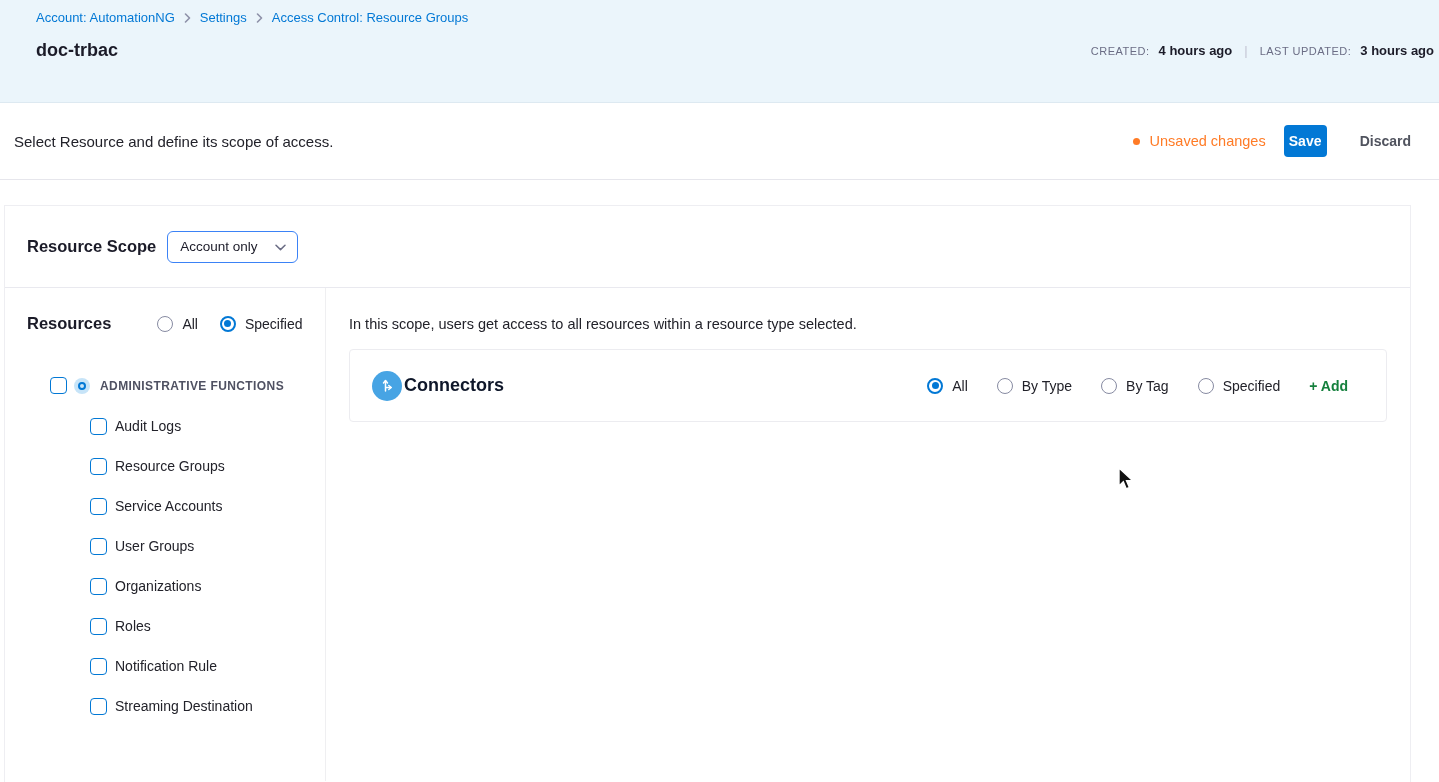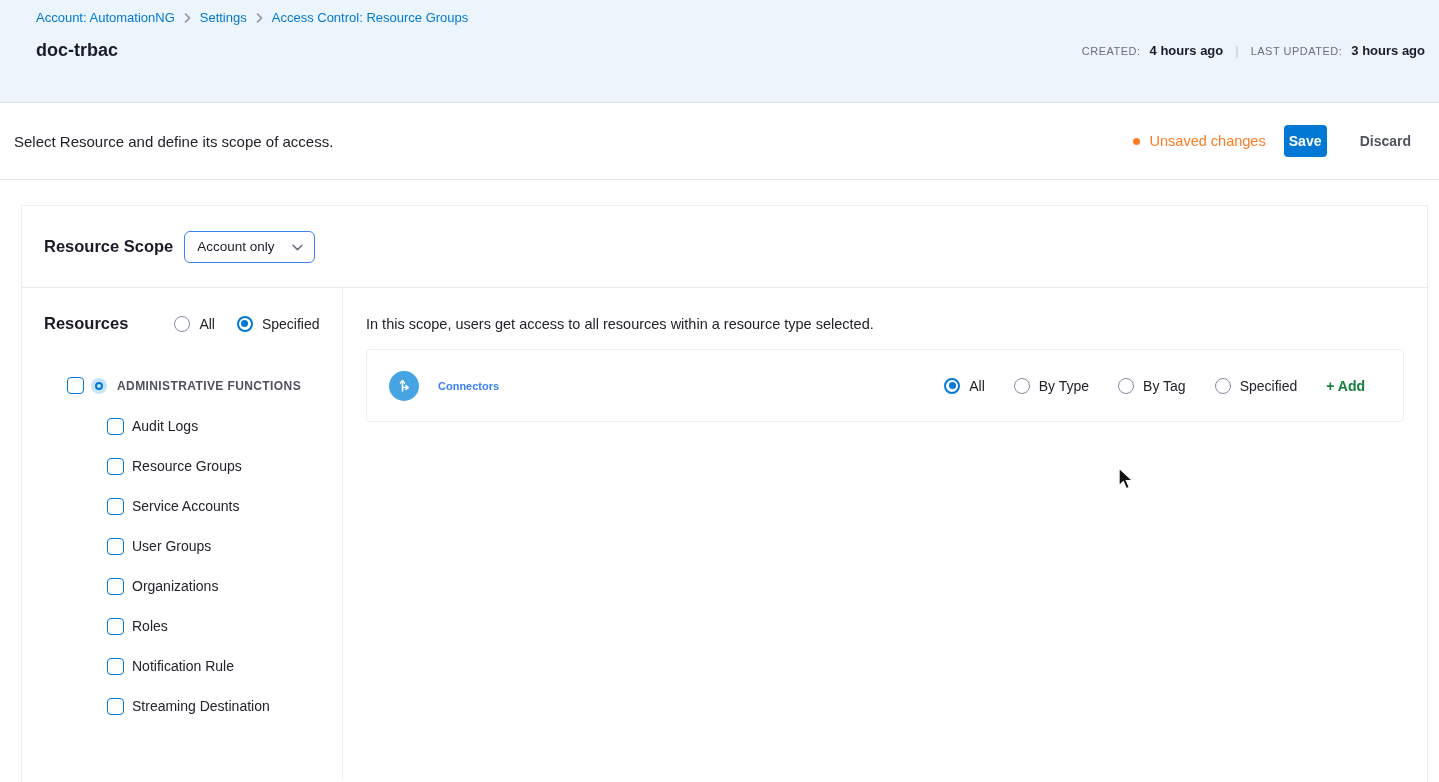--- a/index.html
+++ b/index.html
@@ -1,40 +1,40 @@
 <!DOCTYPE html>
 <html><head>
 <meta charset="utf-8">
 <style>
   * { margin:0; padding:0; box-sizing:border-box; }
   html,body { width:1439px; height:782px; background:#fff; font-family:"Liberation Sans", sans-serif; color:#22222A; overflow:hidden; position:relative; }
 
   
-  .top-header { height:103px; background:#EBF5FB; border-bottom:1px solid #DDE9F1; padding:10px 14px 0 36px; }
+  .top-header { height:103px; background:#EBF5FB; border-bottom:1px solid #DDE9F1; padding:10px 5px 0 36px; }
   .breadcrumb { display:flex; align-items:center; gap:9px; font-size:13px; }
   .crumb { color:#0278D5; cursor:pointer; text-decoration:none; }
   .crumb-sep { display:flex; align-items:center; }
   .title-row { display:flex; align-items:center; justify-content:space-between; margin-top:15px; }
   .page-title { font-size:18px; font-weight:700; color:#1B1B28; }
   .meta { display:flex; align-items:center; gap:9px; }
   .meta-label { font-size:11px; letter-spacing:.5px; color:#6B6D85; font-weight:500; }
   .meta-value { font-size:13px; font-weight:600; color:#1B1B28; }
   .meta-sep { color:#C3C5D3; font-size:13px; padding:0 3px; }
 
   
   .toolbar { height:77px; background:#fff; border-bottom:1px solid #E6E6EC; display:flex; align-items:center; padding:0 28px 0 14px; }
   .toolbar-desc { font-size:15px; color:#22222A; }
   .toolbar-right { margin-left:auto; display:flex; align-items:center; }
   .unsaved { display:flex; align-items:center; gap:10px; color:#FF7B26; font-size:14.5px; }
   .unsaved-dot { width:7px; height:7px; border-radius:50%; background:#FF7B26; }
   .save-btn { margin-left:18px; background:#0278D5; color:#fff; border:none; border-radius:4px; height:32px; width:43px; font-size:14px; font-weight:700; font-family:inherit; cursor:pointer; }
   .discard-btn { margin-left:33px; background:none; border:none; color:#50535E; font-size:14px; font-weight:700; font-family:inherit; cursor:pointer; }
 
   
-  .card { position:absolute; left:21px; top:205px; width:1407px; height:577px; background:#fff; border:1px solid #EEEEF2; border-bottom:none; }
+  .card { position:absolute; left:4px; top:205px; width:1407px; height:577px; background:#fff; border:1px solid #EEEEF2; border-bottom:none; }
 
   .scope-row { height:82px; border-bottom:1px solid #E9E9EF; display:flex; align-items:center; padding-left:22px; }
   .scope-label { font-size:16.5px; font-weight:700; color:#1B1B28; }
   .scope-select { margin-left:11px; height:32px; width:131px; background:#fff; border:1px solid #3b82f6; border-radius:6px; display:flex; align-items:center; justify-content:space-between; padding:0 11px 0 12px; font-size:13.5px; font-weight:500; color:#1B1B28; cursor:pointer; }
 
   .lower { display:flex; height:493px; }
   .left-col { width:321px; border-right:1px solid #EFEFF1; padding:26px 0 0 22px; }
   .res-header { display:flex; align-items:center; }
   .res-heading { font-size:16.5px; font-weight:700; color:#1B1B28; margin-right:46px; }
   .radio-opt { display:flex; align-items:center; gap:9px; font-size:14px; color:#22222A; cursor:pointer; }
@@ -50,21 +50,21 @@
   .badge-dot { width:8px; height:8px; border-radius:50%; border:2.2px solid #0278D5; }
   .group-label { margin-left:10px; font-size:12px; font-weight:600; letter-spacing:.4px; color:#4F5162; }
   .tree-children { margin-top:12px; }
   .tree-child { height:40px; display:flex; align-items:center; padding-left:63px; }
   .tree-child .item-label { margin-left:8px; font-size:14px; color:#22222A; }
 
   .main-col { flex:1; padding:28px 23px 0 23px; }
   .info-text { font-size:14.5px; color:#22222A; }
   .connectors-box { margin-top:17px; height:73px; border:1px solid #ECECF0; border-radius:4px; display:flex; align-items:center; padding-left:22px; }
   .connector-icon { width:30px; height:30px; border-radius:50%; background:#47A4E4; display:flex; align-items:center; justify-content:center; flex:none; }
-  .connector-label { margin-left:19px; font-size:11px; font-weight:700; color:#3b82f6; }
+  .connector-label { margin-left:2px; font-size:18px; font-weight:700; color:#0f172a; }
   .connector-options { margin-left:auto; display:flex; align-items:center; gap:29px; }
   .add-link { margin-right:38px; color:#15803d; font-size:14px; font-weight:600; cursor:pointer; }
 
   .cursor { position:absolute; left:1117px; top:467px; pointer-events:none; }
 </style>
 </head>
 <body>
 
 <div class="top-header">
   <div class="breadcrumb">

